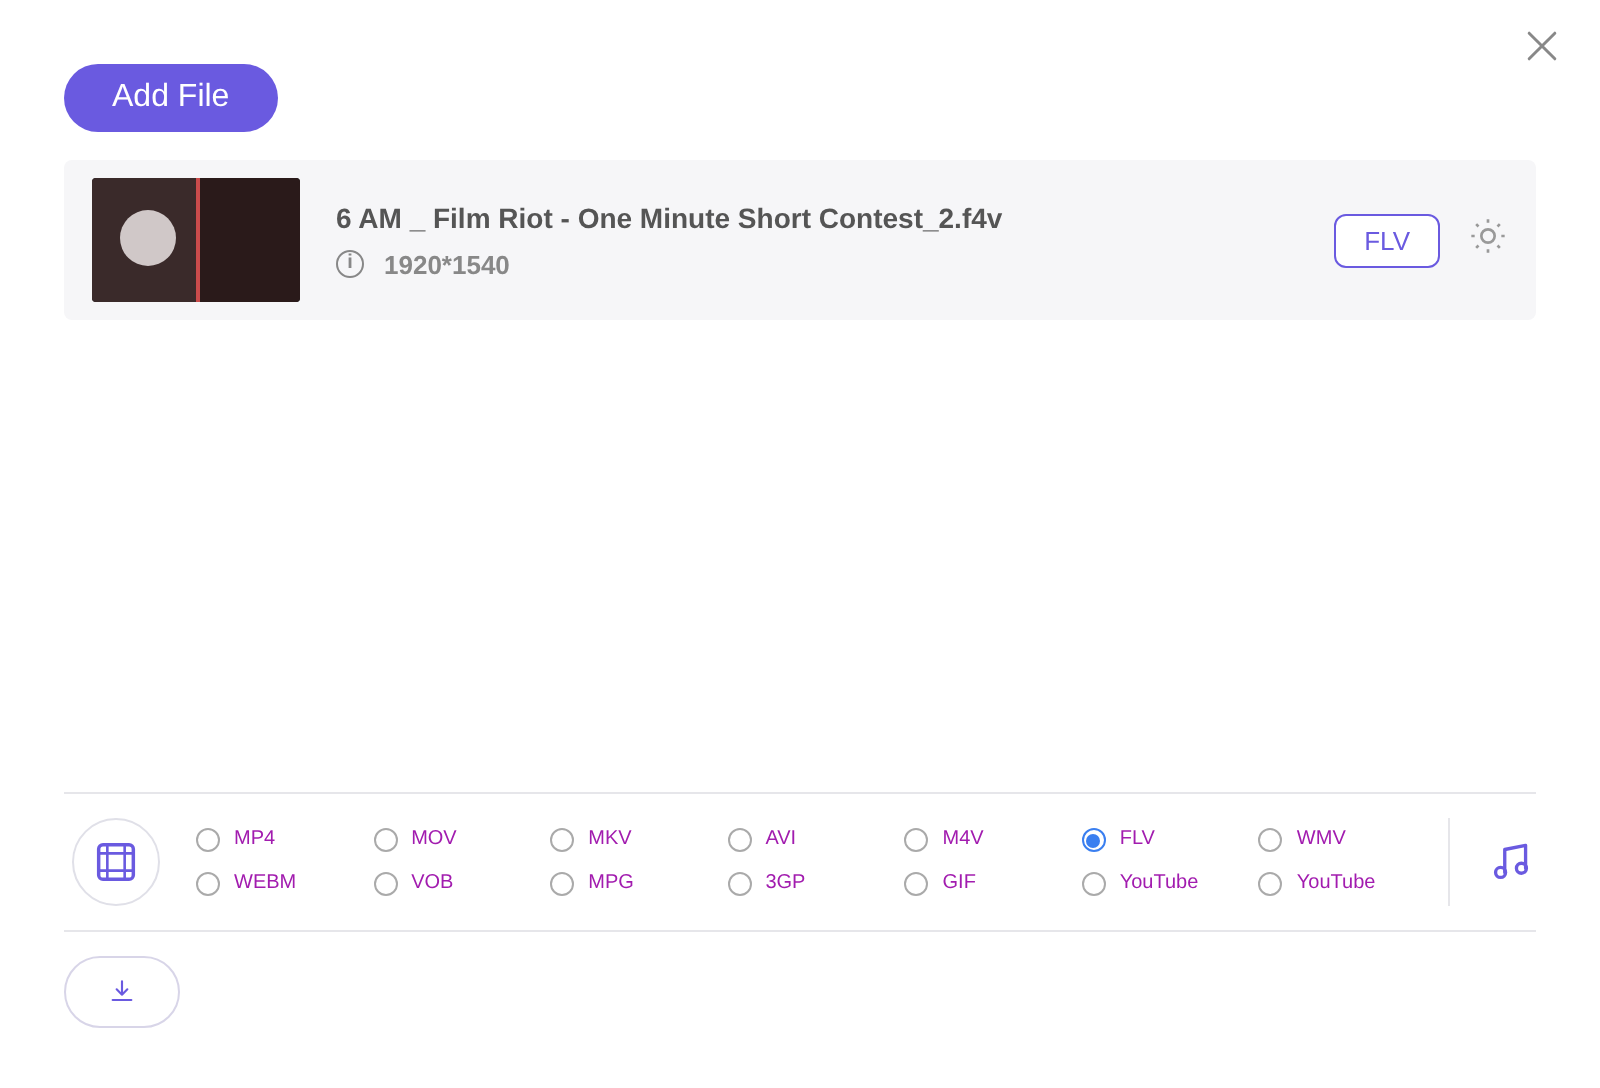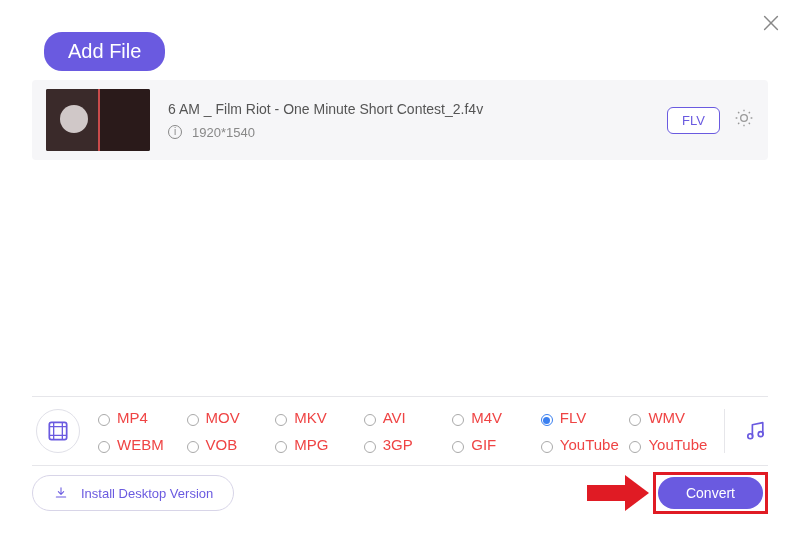--- a/index.html
+++ b/index.html
@@ -17,27 +17,27 @@
     right: 18px;
     width: 22px;
     height: 22px;
     cursor: pointer;
     color: #888;
   }
   .close-btn svg { width: 100%; height: 100%; }
   .add-file-btn {
     position: absolute;
     top: 32px;
-    left: 44px;
+    left: 32px;
     background: #6a5ae0;
     color: #fff;
     border: none;
     border-radius: 18px;
     padding: 8px 24px;
-    font-size: 20px;
+    font-size: 16px;
     cursor: pointer;
   }
   .file-row {
     position: absolute;
     top: 80px;
     left: 32px;
     right: 32px;
     height: 80px;
     background: #f6f6f8;
     border-radius: 4px;
@@ -69,20 +69,21 @@
   .thumb .divider {
     position: absolute; left: 50%; top:0; width:2px; height:100%;
     background: #c94b4b;
   }
   .file-info {
     flex: 1;
     margin-left: 18px;
     display: flex;
     flex-direction: column;
     gap: 8px;
+    font-weight: bold;
   }
   .file-name {
     font-size: 14px;
     color: #555;
   }
   .file-meta {
     display: flex;
     align-items: center;
     gap: 10px;
     color: #888;
@@ -129,24 +130,24 @@
   .video-icon-box svg { width:26px; height:26px; }
   .format-grid {
     flex: 1;
     display: grid;
     grid-template-columns: repeat(7, 1fr);
     row-gap: 10px;
     column-gap: 4px;
   }
   .format-opt {
     display: flex;
-    align-items: flex-end;
+    align-items: flex-start;
     gap: 7px;
-    font-size: 15px;
-    color: #ef4444;
+    font-size: 10px;
+    color: #a21caf;
     cursor: pointer;
   }
   .radio {
     width: 12px; height:12px; border-radius:50%;
     border: 1.4px solid #aaa;
     display:inline-flex; align-items:center; justify-content:center;
     flex: none;
   }
   .radio.selected {
     border-color: #3a7ff0;
@@ -324,24 +325,14 @@
       <circle cx="17" cy="15" r="2.4" fill="none" stroke="currentColor" stroke-width="1.6"></circle>
     </svg>
   </div>
 </div>
 
 <div class="bottom-bar">
   <button class="install-btn">
     <svg viewBox="0 0 24 24">
       <path d="M12 4v10m0 0l-4-4m4 4l4-4M5 18h14" fill="none" stroke="currentColor" stroke-width="1.6" stroke-linecap="round" stroke-linejoin="round"></path>
     </svg>
-    <span>Install Desktop Version</span>
   </button>
-  <div class="convert-wrap">
-    <div class="arrow-annot">
-      <div class="shaft"></div>
-      <div class="head"></div>
-    </div>
-    <div class="convert-frame">
-      <button class="convert-btn">Convert</button>
-    </div>
-  </div>
 </div>
 
 </body></html>

